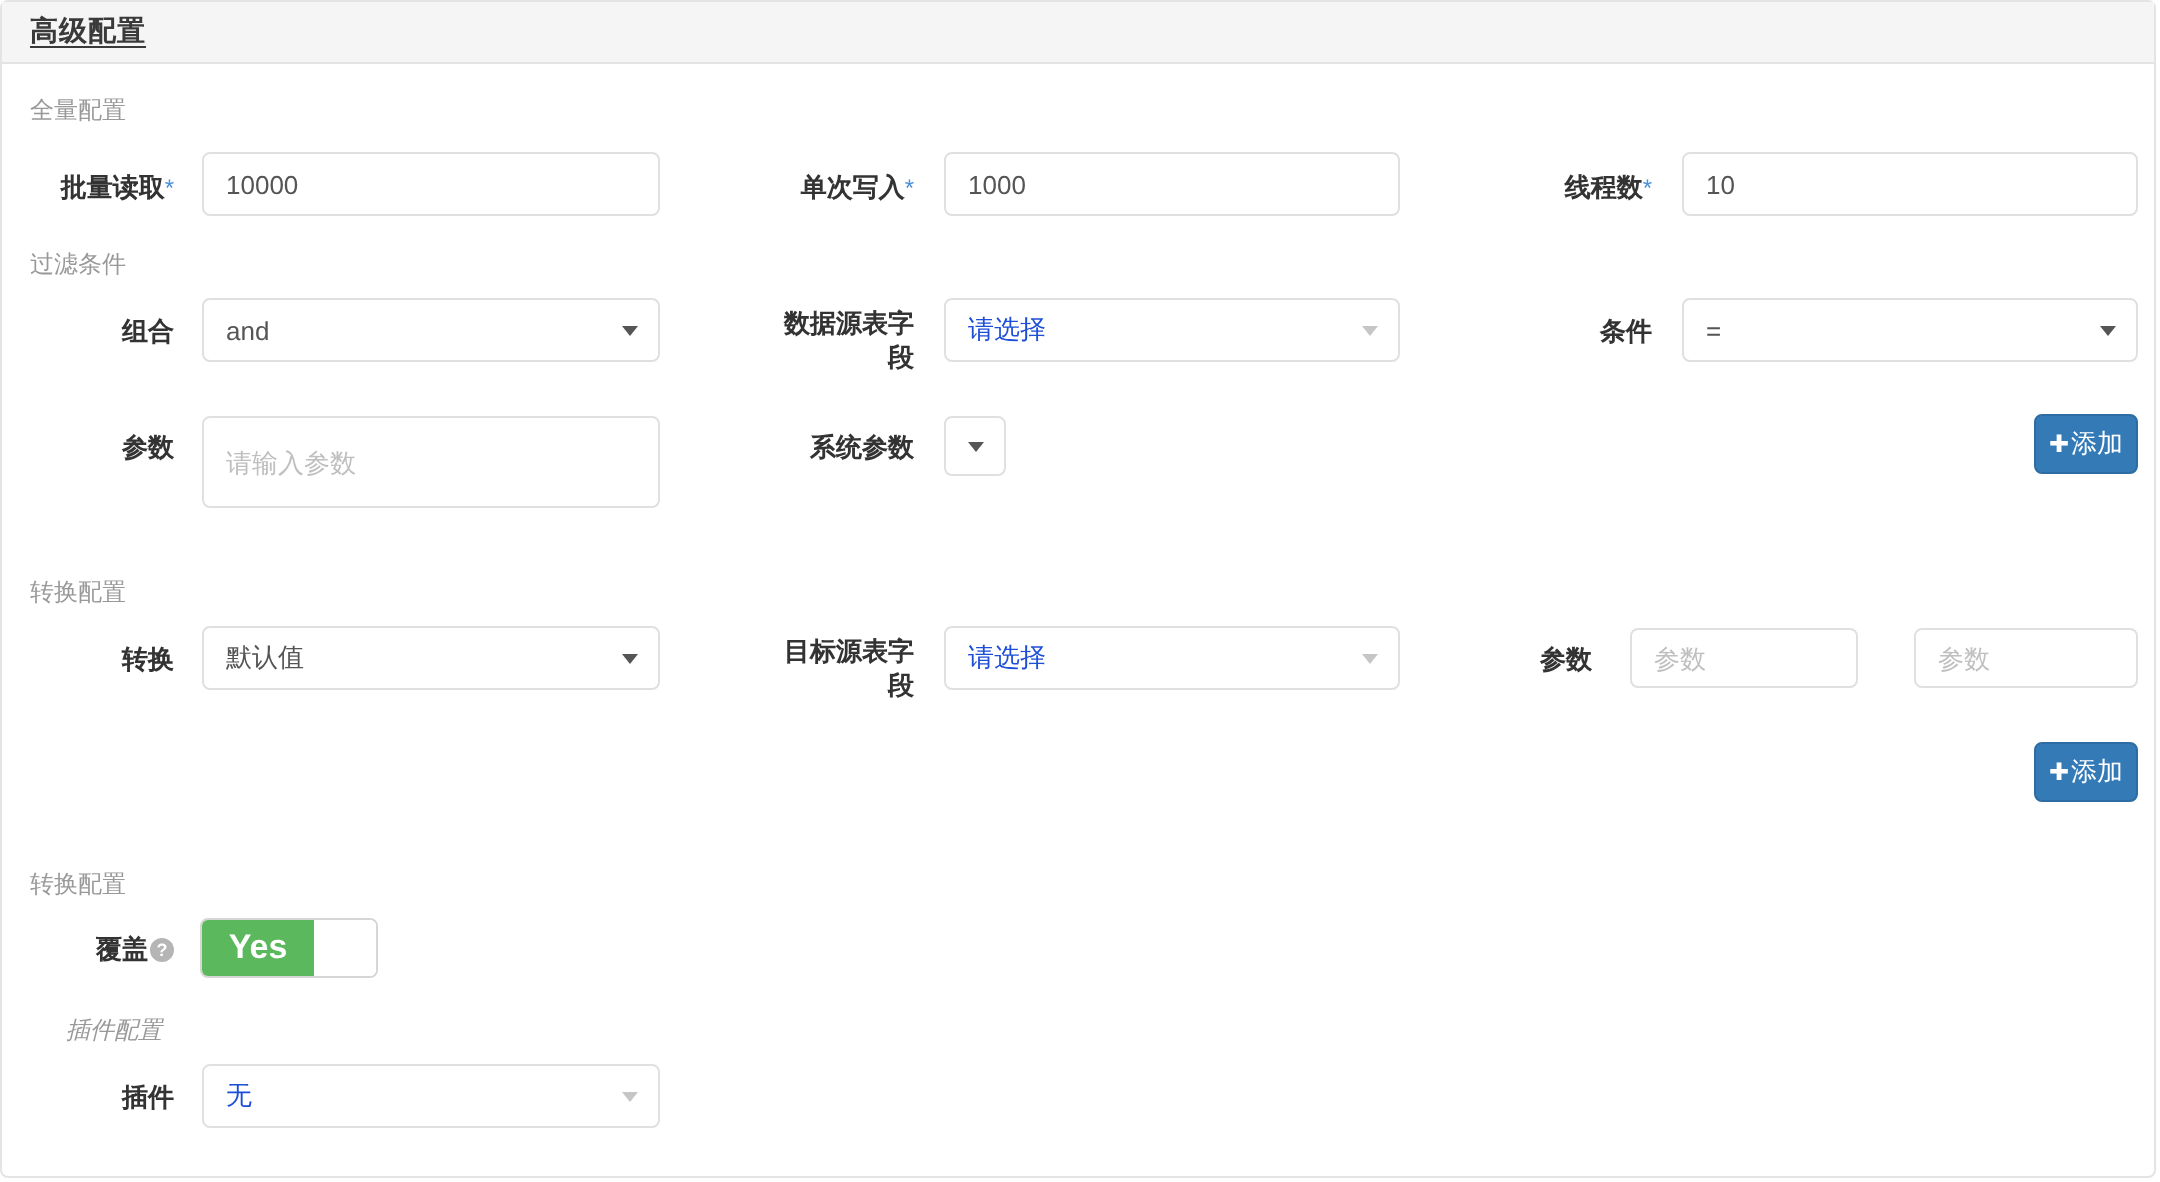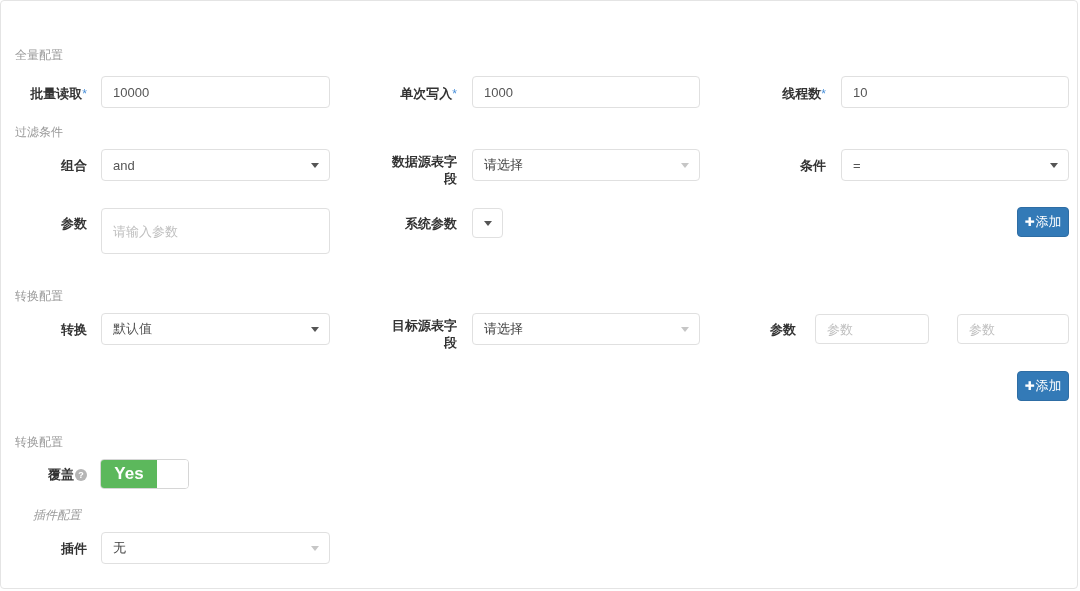--- a/index.html
+++ b/index.html
@@ -121,21 +121,21 @@
     align-items: center;
     padding: 15px 11px;
     cursor: pointer;
   }
   .sel .sel-val {
     font-size: 13px;
     color: #555555;
     white-space: nowrap;
     overflow: hidden;
   }
-  .sel.placeholder .sel-val { color: #404040; font-family: Liberation Mono, monospace; }
+  .sel.placeholder .sel-val { color: #1d4ed8; font-family: Liberation Mono, monospace; }
   .sel .caret {
     position: absolute;
     right: 10px;
     top: 50%;
     margin-top: -2px;
     width: 0;
     height: 0;
     border-left: 4px solid transparent;
     border-right: 4px solid transparent;
     border-top: 5px solid #555555;
@@ -198,20 +198,23 @@
     background: #ffffff;
     flex: 1;
     height: 100%;
   }
 </style>
 </head>
 <body>
 
 <div class="panel">
 
+  <div class="panel-header">
+    <div class="panel-title">高级配置</div>
+  </div>
 
   <div class="section-title" style="left:14px; top:46px;">全量配置</div>
 
   <div class="f-label" style="left:0px; top:85px; width:86px;"><span>批量读取</span><span class="req">*</span></div>
   <input class="inp" style="left: 100px; top: 75px; width: 229px; height: 32px;" value="10000">
 
   <div class="f-label" style="left:300px; top:85px; width:156px;"><span>单次写入</span><span class="req">*</span></div>
   <input class="inp" style="left: 471px; top: 75px; width: 228px; height: 32px;" value="1000">
 
   <div class="f-label" style="left:670px; top:85px; width:155px;"><span>线程数</span><span class="req">*</span></div>

